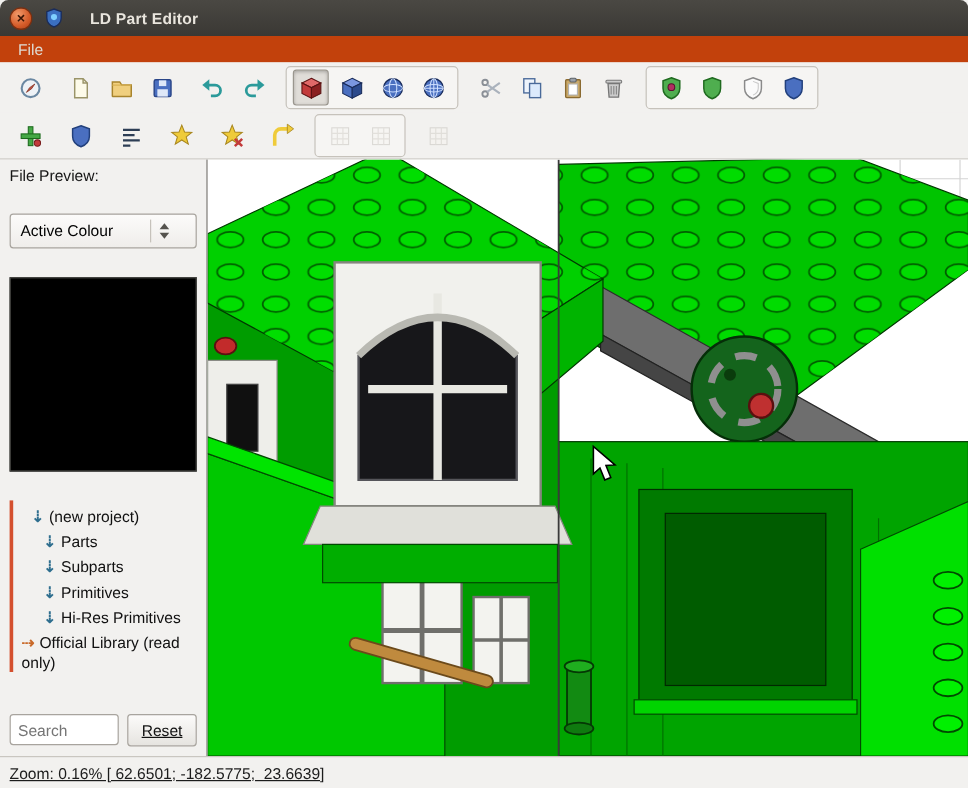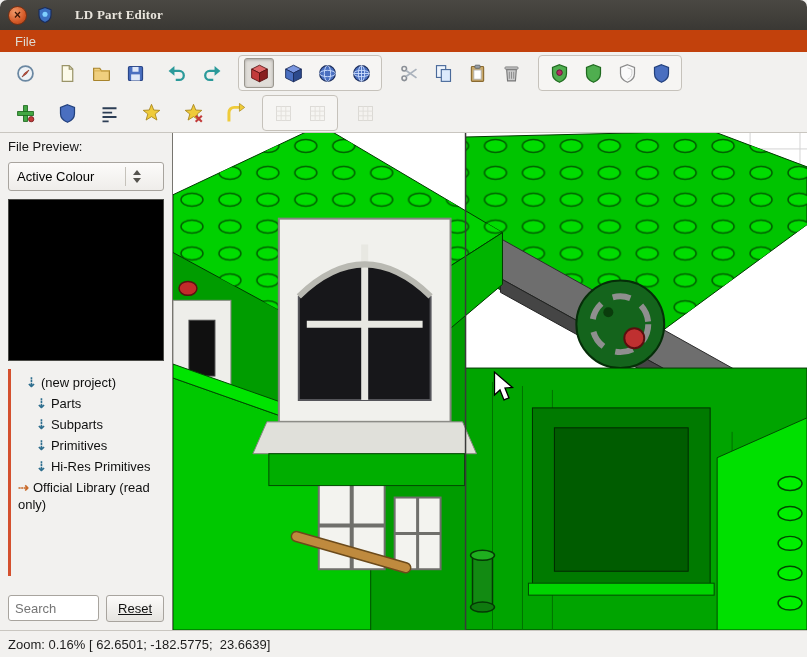--- a/index.html
+++ b/index.html
@@ -6,41 +6,41 @@
     font-family:"Liberation Sans",sans-serif;font-size:13px;background:#8e8c86;}
   .window{width:807px;height:657px;display:flex;flex-direction:column;background:#f2f1ef;}
 
   
   .titlebar{height:30px;flex:0 0 30px;background:linear-gradient(#4a4843,#3a3834);
     display:flex;align-items:center;padding:0 8px;border-radius:7px 7px 0 0;gap:9px;}
   .close-btn{width:19px;height:19px;border-radius:50%;border:1px solid #7a2f10;
     background:radial-gradient(circle at 35% 30%,#f09a6a,#d45a28 60%,#a83e14);
     color:#3a1505;font-size:12px;line-height:17px;text-align:center;font-weight:bold;padding:0;box-sizing:border-box;}
   .app-icon{width:18px;height:18px;display:flex;align-items:center;justify-content:center;}
-  .title{color:#e9e5dd;font-weight:bold;margin-left:12px;letter-spacing:.2px;font-family:Liberation Serif, serif;}
+  .title{color:#e9e5dd;font-weight:bold;margin-left:12px;letter-spacing:.2px;}
 
   
   .menubar{height:22px;flex:0 0 22px;background:#c2410c;display:flex;align-items:center;padding:0 6px;}
   .menu-item{color:#dfdbd3;padding:2px 9px;}
 
   
   .toolbar{background:#f2f1ef;display:flex;align-items:center;padding:0 10px;gap:12px;}
   .toolbar.row1{height:42px;flex:0 0 42px;}
   .toolbar.row2{height:38px;flex:0 0 38px;border-bottom:1px solid #c9c6c0;}
   .tgroup{display:flex;gap:4px;align-items:center;}
   .tgroup.boxed{border:1px solid #c6c2bb;border-radius:4px;padding:2px 5px;background:#f6f5f3;}
   .tbtn{width:30px;height:30px;display:flex;align-items:center;justify-content:center;
     background:transparent;border:1px solid transparent;border-radius:3px;padding:0;}
   .tbtn.pressed{background:#e0ddd8;border-color:#9a968e;box-shadow:inset 0 1px 3px rgba(0,0,0,.25);}
   .tbtn.disabled{opacity:.45;}
 
   
   .content{flex:1;display:flex;min-height:0;}
   .sidebar{width:172px;flex:0 0 172px;display:flex;flex-direction:column;
-    padding:6px 8px 8px;gap:8px;box-sizing:border-box;background:#f2f1ef;}
+    padding:6px 8px 8px;gap:24px;box-sizing:border-box;background:#f2f1ef;}
   .fp-label{color:#161616;}
   .combo{height:27px;flex:0 0 27px;border:1px solid #a8a49e;border-radius:3px;
     background:linear-gradient(#fcfbfa,#efedea);display:flex;align-items:center;
     padding:0 22px 0 8px;justify-content:space-between;}
   .spinner{display:flex;flex-direction:column;gap:3px;align-items:center;
     padding-left:7px;border-left:1px solid #c6c2bb;height:19px;justify-content:center;}
   .tri-up{width:0;height:0;border-left:4px solid transparent;border-right:4px solid transparent;border-bottom:5px solid #55534e;}
   .tri-down{width:0;height:0;border-left:4px solid transparent;border-right:4px solid transparent;border-top:5px solid #55534e;}
   .preview{height:160px;flex:0 0 160px;background:#000;border:1px solid #4a4a46;}
   .tree{flex:1;min-height:0;overflow:hidden;border-left:3px solid #d4502e;padding:3px 2px 3px 5px;}
@@ -54,21 +54,21 @@
     padding:0 6px;font:13px "Liberation Sans",sans-serif;color:#333;background:#fff;}
   .reset-btn{height:27px;padding:0 11px;border:1px solid #a8a49e;border-radius:3px;
     background:linear-gradient(#fcfbfa,#e6e4e0);font:13px "Liberation Sans",sans-serif;color:#111;text-decoration:underline;}
 
   .viewport{flex:1;position:relative;border-left:1px solid #77756f;background:#fff;overflow:hidden;}
   svg.scene{display:block;width:100%;height:100%;}
 
   
   .statusbar{height:26px;flex:0 0 26px;background:#f2f1ef;border-top:1px solid #c9c6c0;
     display:flex;align-items:center;padding:0 8px;}
-  .status-text{white-space:pre;color:#1c1c1c;}
+  .status-text{white-space:pre;color:#1c1c1c;text-decoration:underline;}
 </style>
 </head>
 <body>
 
 <div class="window">
 
   <div class="titlebar">
     <button class="close-btn">×</button>
     <span class="app-icon">
       <svg viewBox="0 0 24 24" width="18" height="18">

